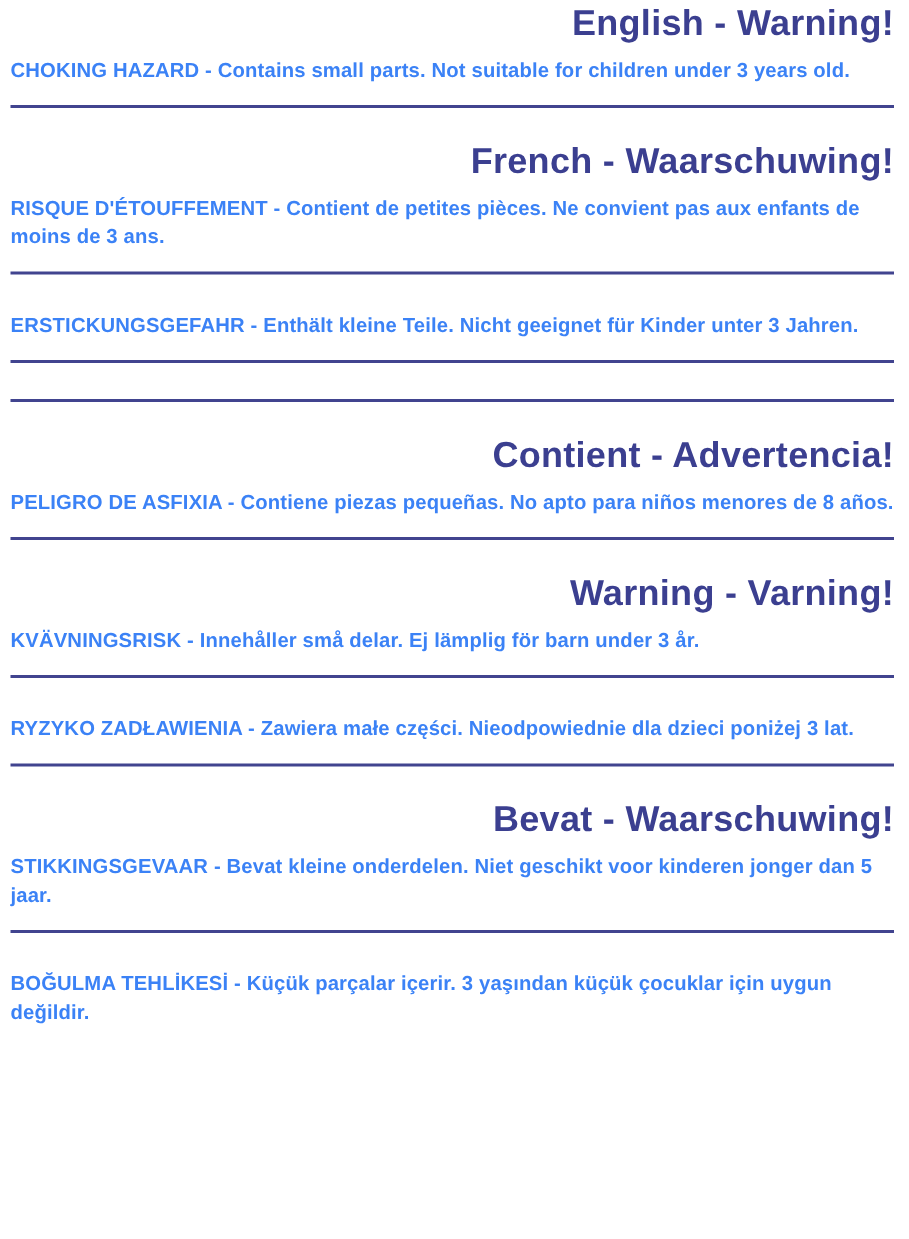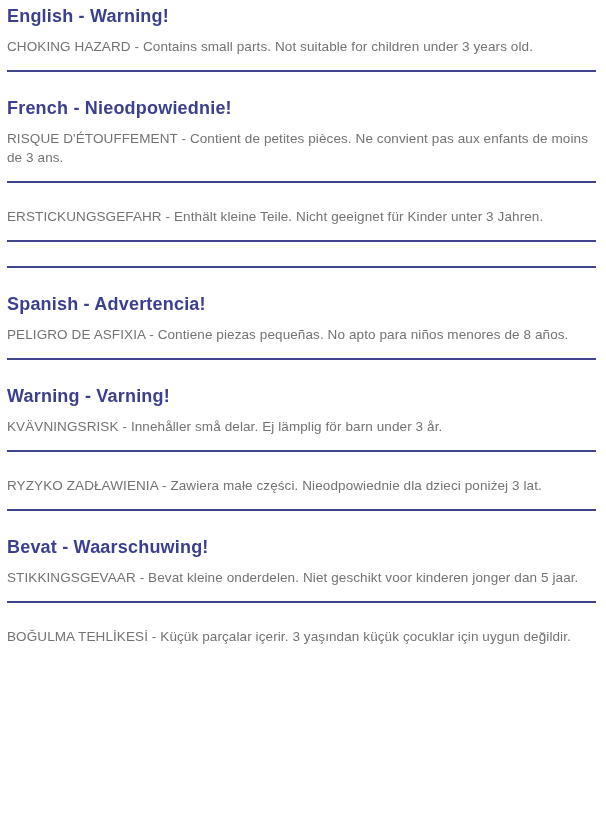--- a/index.html
+++ b/index.html
@@ -13,66 +13,68 @@
     height: 826px;
     overflow: hidden;
     font-family: "Liberation Sans", sans-serif;
     -webkit-font-smoothing: antialiased;
   }
   .doc {
     padding: 4px 10px 0 7px;
   }
   .warning-section h2 {
     color: #3b3f90;
-    font-size: 18px;
+    font-size: 24px;
     line-height: 24px;
     font-weight: 700;
     letter-spacing: 0.2px;
     margin: 0 0 9px 0;
     white-space: pre-wrap;
+    text-align: right;
   }
   .warning-section p {
-    color: #737373;
+    color: #3b82f6;
     font-size: 13.5px;
     line-height: 19px;
     margin: 0 0 14px 0;
     letter-spacing: 0.1px;
+    font-weight: bold;
   }
   hr.section-divider {
     border: none;
     border-top: 2px solid #41448f;
     margin: 0 0 24px 0;
   }
 </style>
 </head>
 <body>
 
 <main class="doc">
 
   <section class="warning-section">
     <h2>English - Warning!</h2>
     <p>CHOKING HAZARD - Contains small parts. Not suitable for children under 3 years old.</p>
   </section>
   <hr class="section-divider">
 
   <section class="warning-section">
-    <h2>French - Nieodpowiednie!</h2>
+    <h2>French - Waarschuwing!</h2>
     <p>RISQUE D'ÉTOUFFEMENT - Contient de petites pièces. Ne convient pas aux enfants de moins de 3 ans.</p>
   </section>
   <hr class="section-divider">
 
   <section class="warning-section">
     <p>ERSTICKUNGSGEFAHR - Enthält kleine Teile. Nicht geeignet für Kinder unter 3 Jahren.</p>
   </section>
   <hr class="section-divider">
 
   <hr class="section-divider">
 
   <section class="warning-section">
-    <h2>Spanish - Advertencia!</h2>
+    <h2>Contient - Advertencia!</h2>
     <p>PELIGRO DE ASFIXIA - Contiene piezas pequeñas. No apto para niños menores de 8 años.</p>
   </section>
   <hr class="section-divider">
 
   <section class="warning-section">
     <h2>Warning - Varning!</h2>
     <p>KVÄVNINGSRISK - Innehåller små delar. Ej lämplig för barn under 3 år.</p>
   </section>
   <hr class="section-divider">
 

